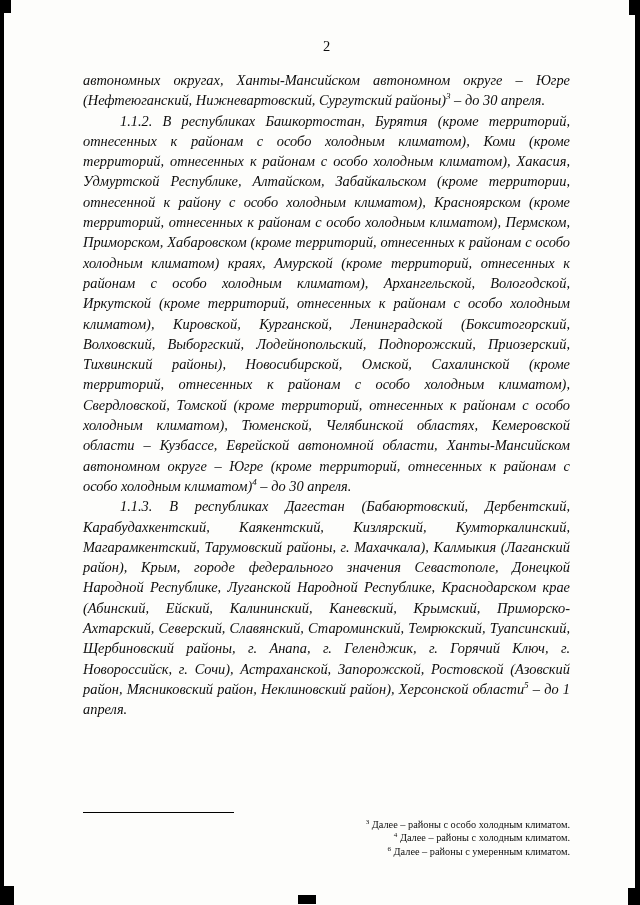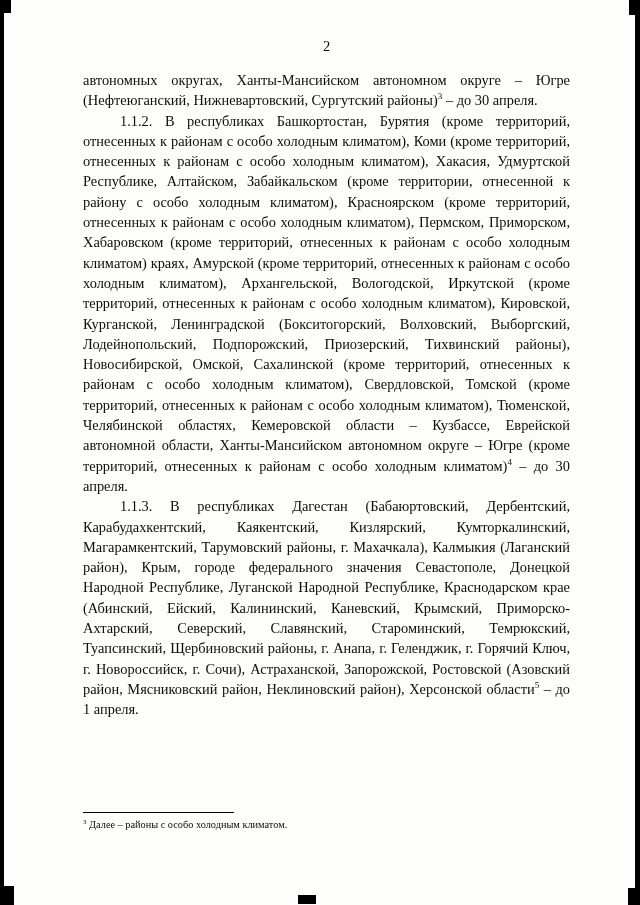--- a/index.html
+++ b/index.html
@@ -36,21 +36,21 @@
   }
   .content {
     position: absolute;
     top: 70px;
     left: 83px;
     width: 487px;
     font-size: 14.4px;
     line-height: 20.3px;
     text-align: justify;
   }
-  .para { margin: 0; }
+  .para { margin: 0; font-style: italic; }
   .para.indent { text-indent: 37px; }
   sup.fn-ref {
     font-size: 9px;
     line-height: 0;
     vertical-align: super;
   }
   .footnotes {
     position: absolute;
     left: 83px;
     top: 812px;
@@ -58,21 +58,21 @@
   }
   .fn-sep {
     width: 151px;
     height: 0;
     border-top: 1px solid #000;
     margin-bottom: 5px;
   }
   .footnote {
     font-size: 10.3px;
     line-height: 13.3px;
-    text-align: left;
+    text-align: right;
   }
   sup.fn-marker {
     font-size: 7px;
     line-height: 0;
     vertical-align: super;
   }
 </style>
 </head>
 <body>
 
@@ -91,16 +91,18 @@
   <div class="content" id="paragraphs">
       <p class="para">автономных округах, Ханты-Мансийском автономном округе – Югре (Нефтеюганский, Нижневартовский, Сургутский районы)<sup class="fn-ref">3</sup> – до 30 апреля.</p>
       <p class="para indent">1.1.2. В республиках Башкортостан, Бурятия (кроме территорий, отнесенных к районам с особо холодным климатом), Коми (кроме территорий, отнесенных к районам с особо холодным климатом), Хакасия, Удмуртской Республике, Алтайском, Забайкальском (кроме территории, отнесенной к району с особо холодным климатом), Красноярском (кроме территорий, отнесенных к районам с особо холодным климатом), Пермском, Приморском, Хабаровском (кроме территорий, отнесенных к районам с особо холодным климатом) краях, Амурской (кроме территорий, отнесенных к районам с особо холодным климатом), Архангельской, Вологодской, Иркутской (кроме территорий, отнесенных к районам с особо холодным климатом), Кировской, Курганской, Ленинградской (Бокситогорский, Волховский, Выборгский, Лодейнопольский, Подпорожский, Приозерский, Тихвинский районы), Новосибирской, Омской, Сахалинской (кроме территорий, отнесенных к районам с особо холодным климатом), Свердловской, Томской (кроме территорий, отнесенных к районам с особо холодным климатом), Тюменской, Челябинской областях, Кемеровской области – Кузбассе, Еврейской автономной области, Ханты-Мансийском автономном округе – Югре (кроме территорий, отнесенных к районам с особо холодным климатом)<sup class="fn-ref">4</sup> – до 30 апреля.</p>
       <p class="para indent">1.1.3. В республиках Дагестан (Бабаюртовский, Дербентский, Карабудахкентский, Каякентский, Кизлярский, Кумторкалинский, Магарамкентский, Тарумовский районы, г. Махачкала), Калмыкия (Лаганский район), Крым, городе федерального значения Севастополе, Донецкой Народной Республике, Луганской Народной Республике, Краснодарском крае (Абинский, Ейский, Калининский, Каневский, Крымский, Приморско-Ахтарский, Северский, Славянский, Староминский, Темрюкский, Туапсинский, Щербиновский районы, г. Анапа, г. Геленджик, г. Горячий Ключ, г. Новороссийск, г. Сочи), Астраханской, Запорожской, Ростовской (Азовский район, Мясниковский район, Неклиновский район), Херсонской области<sup class="fn-ref">5</sup> – до 1 апреля.</p>
     </div>
 
   <div class="footnotes">
     <div class="fn-sep"></div>
     <div id="footnote-list">
         <div class="footnote"><sup class="fn-marker">3</sup> Далее – районы с особо холодным климатом.</div>
+        <div class="footnote"><sup class="fn-marker">4</sup> Далее – районы с холодным климатом.</div>
+        <div class="footnote"><sup class="fn-marker">6</sup> Далее – районы с умеренным климатом.</div>
       </div>
   </div>
 
 </div>
 
 </body></html>

